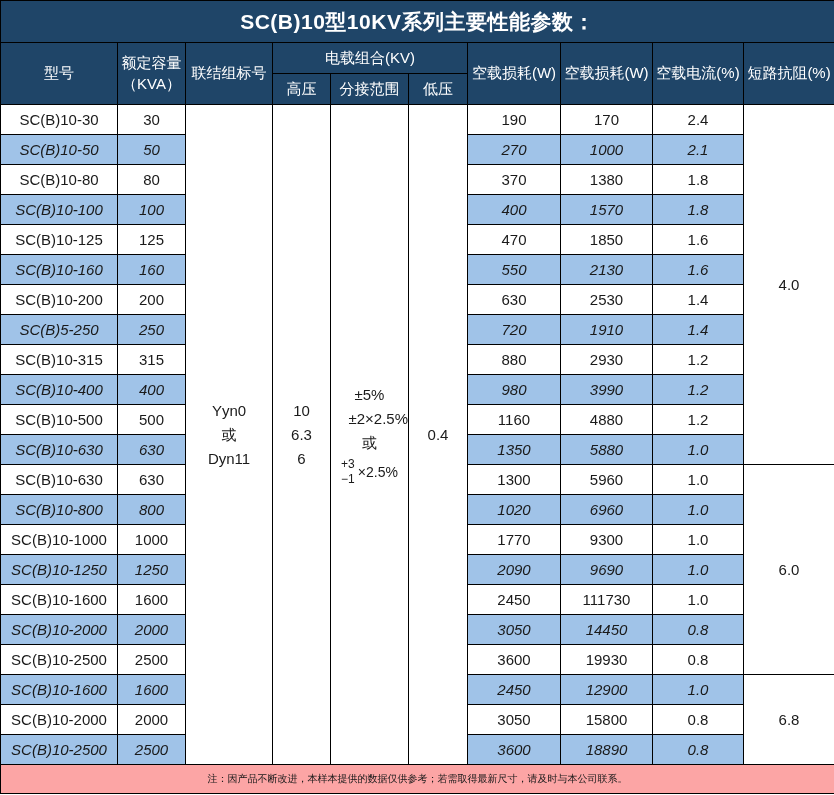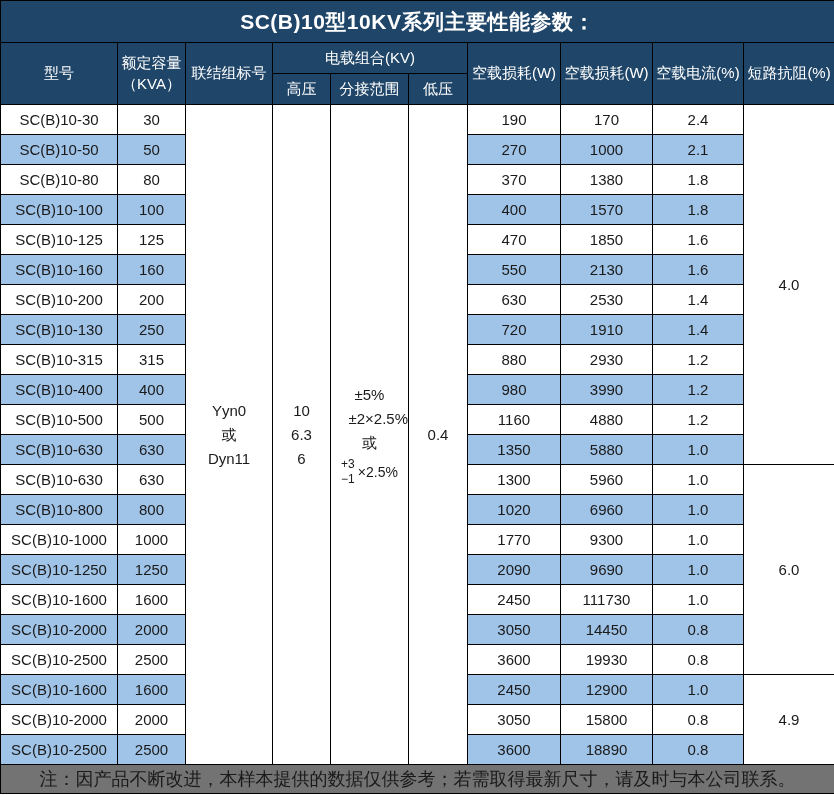--- a/index.html
+++ b/index.html
@@ -17,26 +17,26 @@
   th,td{border:1px solid var(--border);text-align:center;vertical-align:middle;padding:0;overflow:hidden;}
   .title-cell{
     height:41px;background:var(--header-bg);color:var(--header-text);
     font-size:21px;font-weight:bold;letter-spacing:0.5px;
   }
   tr.hdr th{
     background:var(--header-bg);color:var(--header-text);
     font-size:15px;font-weight:400;height:30px;line-height:1.35;
   }
   tbody td{font-size:15px;height:29px;background:var(--row-bg);}
-  tbody tr.alt td.stripe{background:var(--row-alt-bg);}
+  tbody tr.alt td.stripe{background:var(--row-alt-bg);font-style:italic;}
   td.merged{background:var(--row-bg);font-size:15px;}
   .preline{white-space:pre-line;line-height:1.6;}
   .frac{display:flex;align-items:center;justify-content:center;gap:3px;font-size:14px;margin-top:2px;}
   .frac .stack{display:inline-flex;flex-direction:column;align-items:flex-start;font-size:12px;line-height:1.2;}
-  tfoot td{height:28px;font-size:18px;background:#737373;}
+  tfoot td{height:28px;font-size:10px;background:#fca5a5;}
 </style>
 </head>
 <body>
 
 <div class="wrap">
   <table>
     <colgroup>
       <col style="width:117px">
         <col style="width:68px">
         <col style="width:87px">
@@ -133,21 +133,21 @@
           <td class="stripe">1.6</td>
         </tr>
         <tr>
           <td class="stripe">SC(B)10-200</td>
           <td class="stripe">200</td>
           <td class="stripe">630</td>
           <td class="stripe">2530</td>
           <td class="stripe">1.4</td>
         </tr>
         <tr class="alt">
-          <td class="stripe">SC(B)10-130</td>
+          <td class="stripe">SC(B)5-250</td>
           <td class="stripe">250</td>
           <td class="stripe">720</td>
           <td class="stripe">1910</td>
           <td class="stripe">1.4</td>
         </tr>
         <tr>
           <td class="stripe">SC(B)10-315</td>
           <td class="stripe">315</td>
           <td class="stripe">880</td>
           <td class="stripe">2930</td>
@@ -223,21 +223,21 @@
           <td class="stripe">3600</td>
           <td class="stripe">19930</td>
           <td class="stripe">0.8</td>
         </tr>
         <tr class="alt">
           <td class="stripe">SC(B)10-1600</td>
           <td class="stripe">1600</td>
           <td class="stripe">2450</td>
           <td class="stripe">12900</td>
           <td class="stripe">1.0</td>
-          <td rowspan="3" class="merged">4.9</td>
+          <td rowspan="3" class="merged">6.8</td>
         </tr>
         <tr>
           <td class="stripe">SC(B)10-2000</td>
           <td class="stripe">2000</td>
           <td class="stripe">3050</td>
           <td class="stripe">15800</td>
           <td class="stripe">0.8</td>
         </tr>
         <tr class="alt">
           <td class="stripe">SC(B)10-2500</td>

